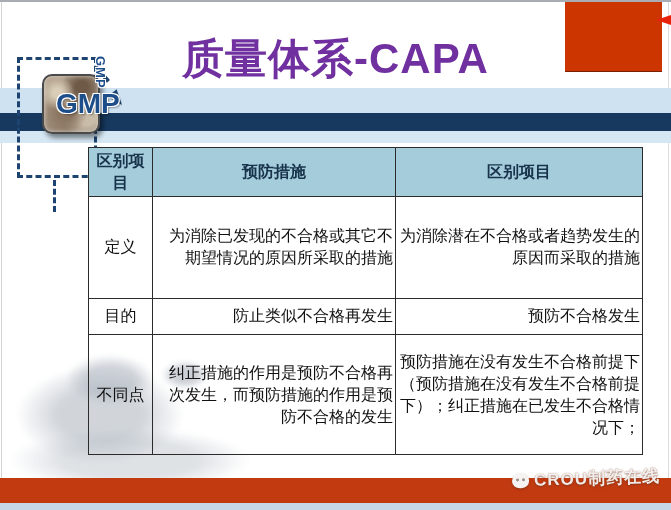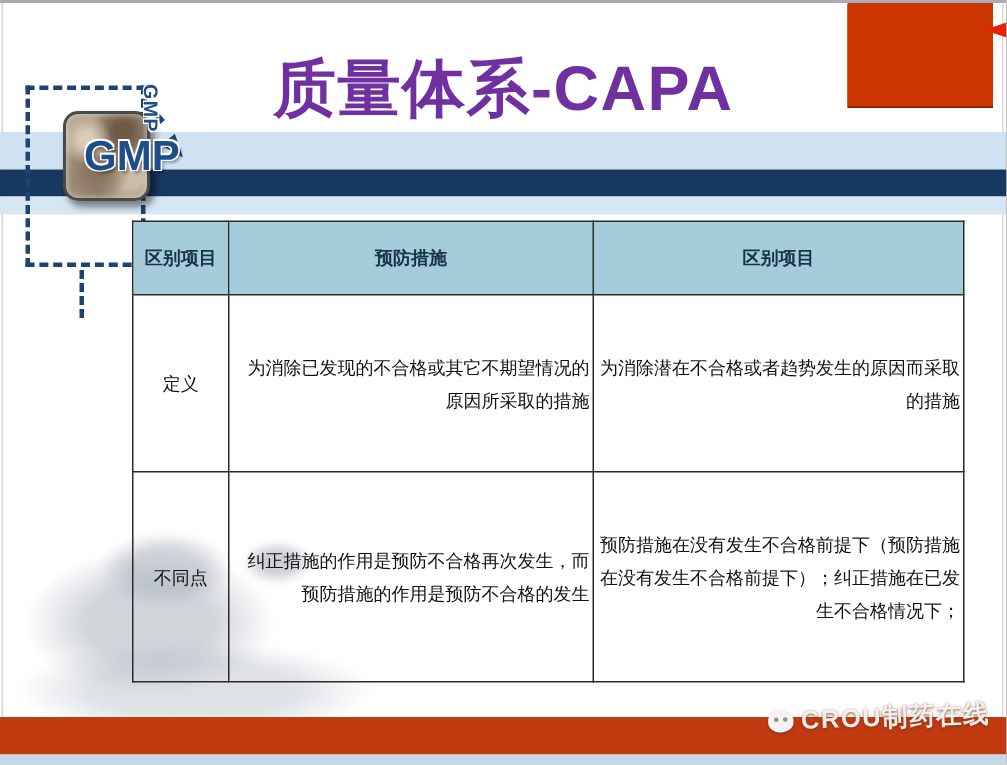--- a/index.html
+++ b/index.html
@@ -88,21 +88,21 @@
       radial-gradient(ellipse 150px 40px at 150px 140px, rgba(165,175,185,.45) 0 45%, transparent 80%),
       radial-gradient(ellipse 30px 18px at 205px 55px, rgba(130,140,155,.5) 0 40%, transparent 80%);
     filter:blur(2px);
   }
 
   
   table.capa{
     position:absolute;left:88px;top:147px;width:554px;height:308px;
     border-collapse:collapse;table-layout:fixed;
     font-family:"Liberation Serif","DejaVu Serif",serif;
-    color:#111;font-size:12px;line-height:22px;
+    color:#111;font-size:16px;line-height:22px;
     background:transparent;
   }
   table.capa th,table.capa td{
     border:1px solid var(--table-border);padding:1px 2px;vertical-align:middle;
     overflow:hidden;
   }
   table.capa thead th{
     background:var(--header-bg);font-weight:bold;color:#17324a;text-align:center;
   }
   table.capa td.label{text-align:center;font-weight:normal;}
@@ -167,20 +167,25 @@
           <th>预防措施</th>
           <th>区别项目</th>
         </tr>
       </thead>
     <tbody>
         <tr style="height: 78px;">
           <td class="label">定义</td>
           <td class="body">为消除已发现的不合格或其它不期望情况的原因所采取的措施</td>
           <td class="body">为消除潜在不合格或者趋势发生的原因而采取的措施</td>
         </tr>
+        <tr style="height: 28px;">
+          <td class="label">目的</td>
+          <td class="body">防止类似不合格再发生</td>
+          <td class="body">预防不合格发生</td>
+        </tr>
         <tr style="height: 92px;">
           <td class="label">不同点</td>
           <td class="body">纠正措施的作用是预防不合格再次发生，而预防措施的作用是预防不合格的发生</td>
           <td class="body">预防措施在没有发生不合格前提下（预防措施在没有发生不合格前提下）；纠正措施在已发生不合格情况下；</td>
         </tr>
       </tbody>
   </table>
 
   <div class="footer-band"></div>
   <div class="footer-strip"></div>

